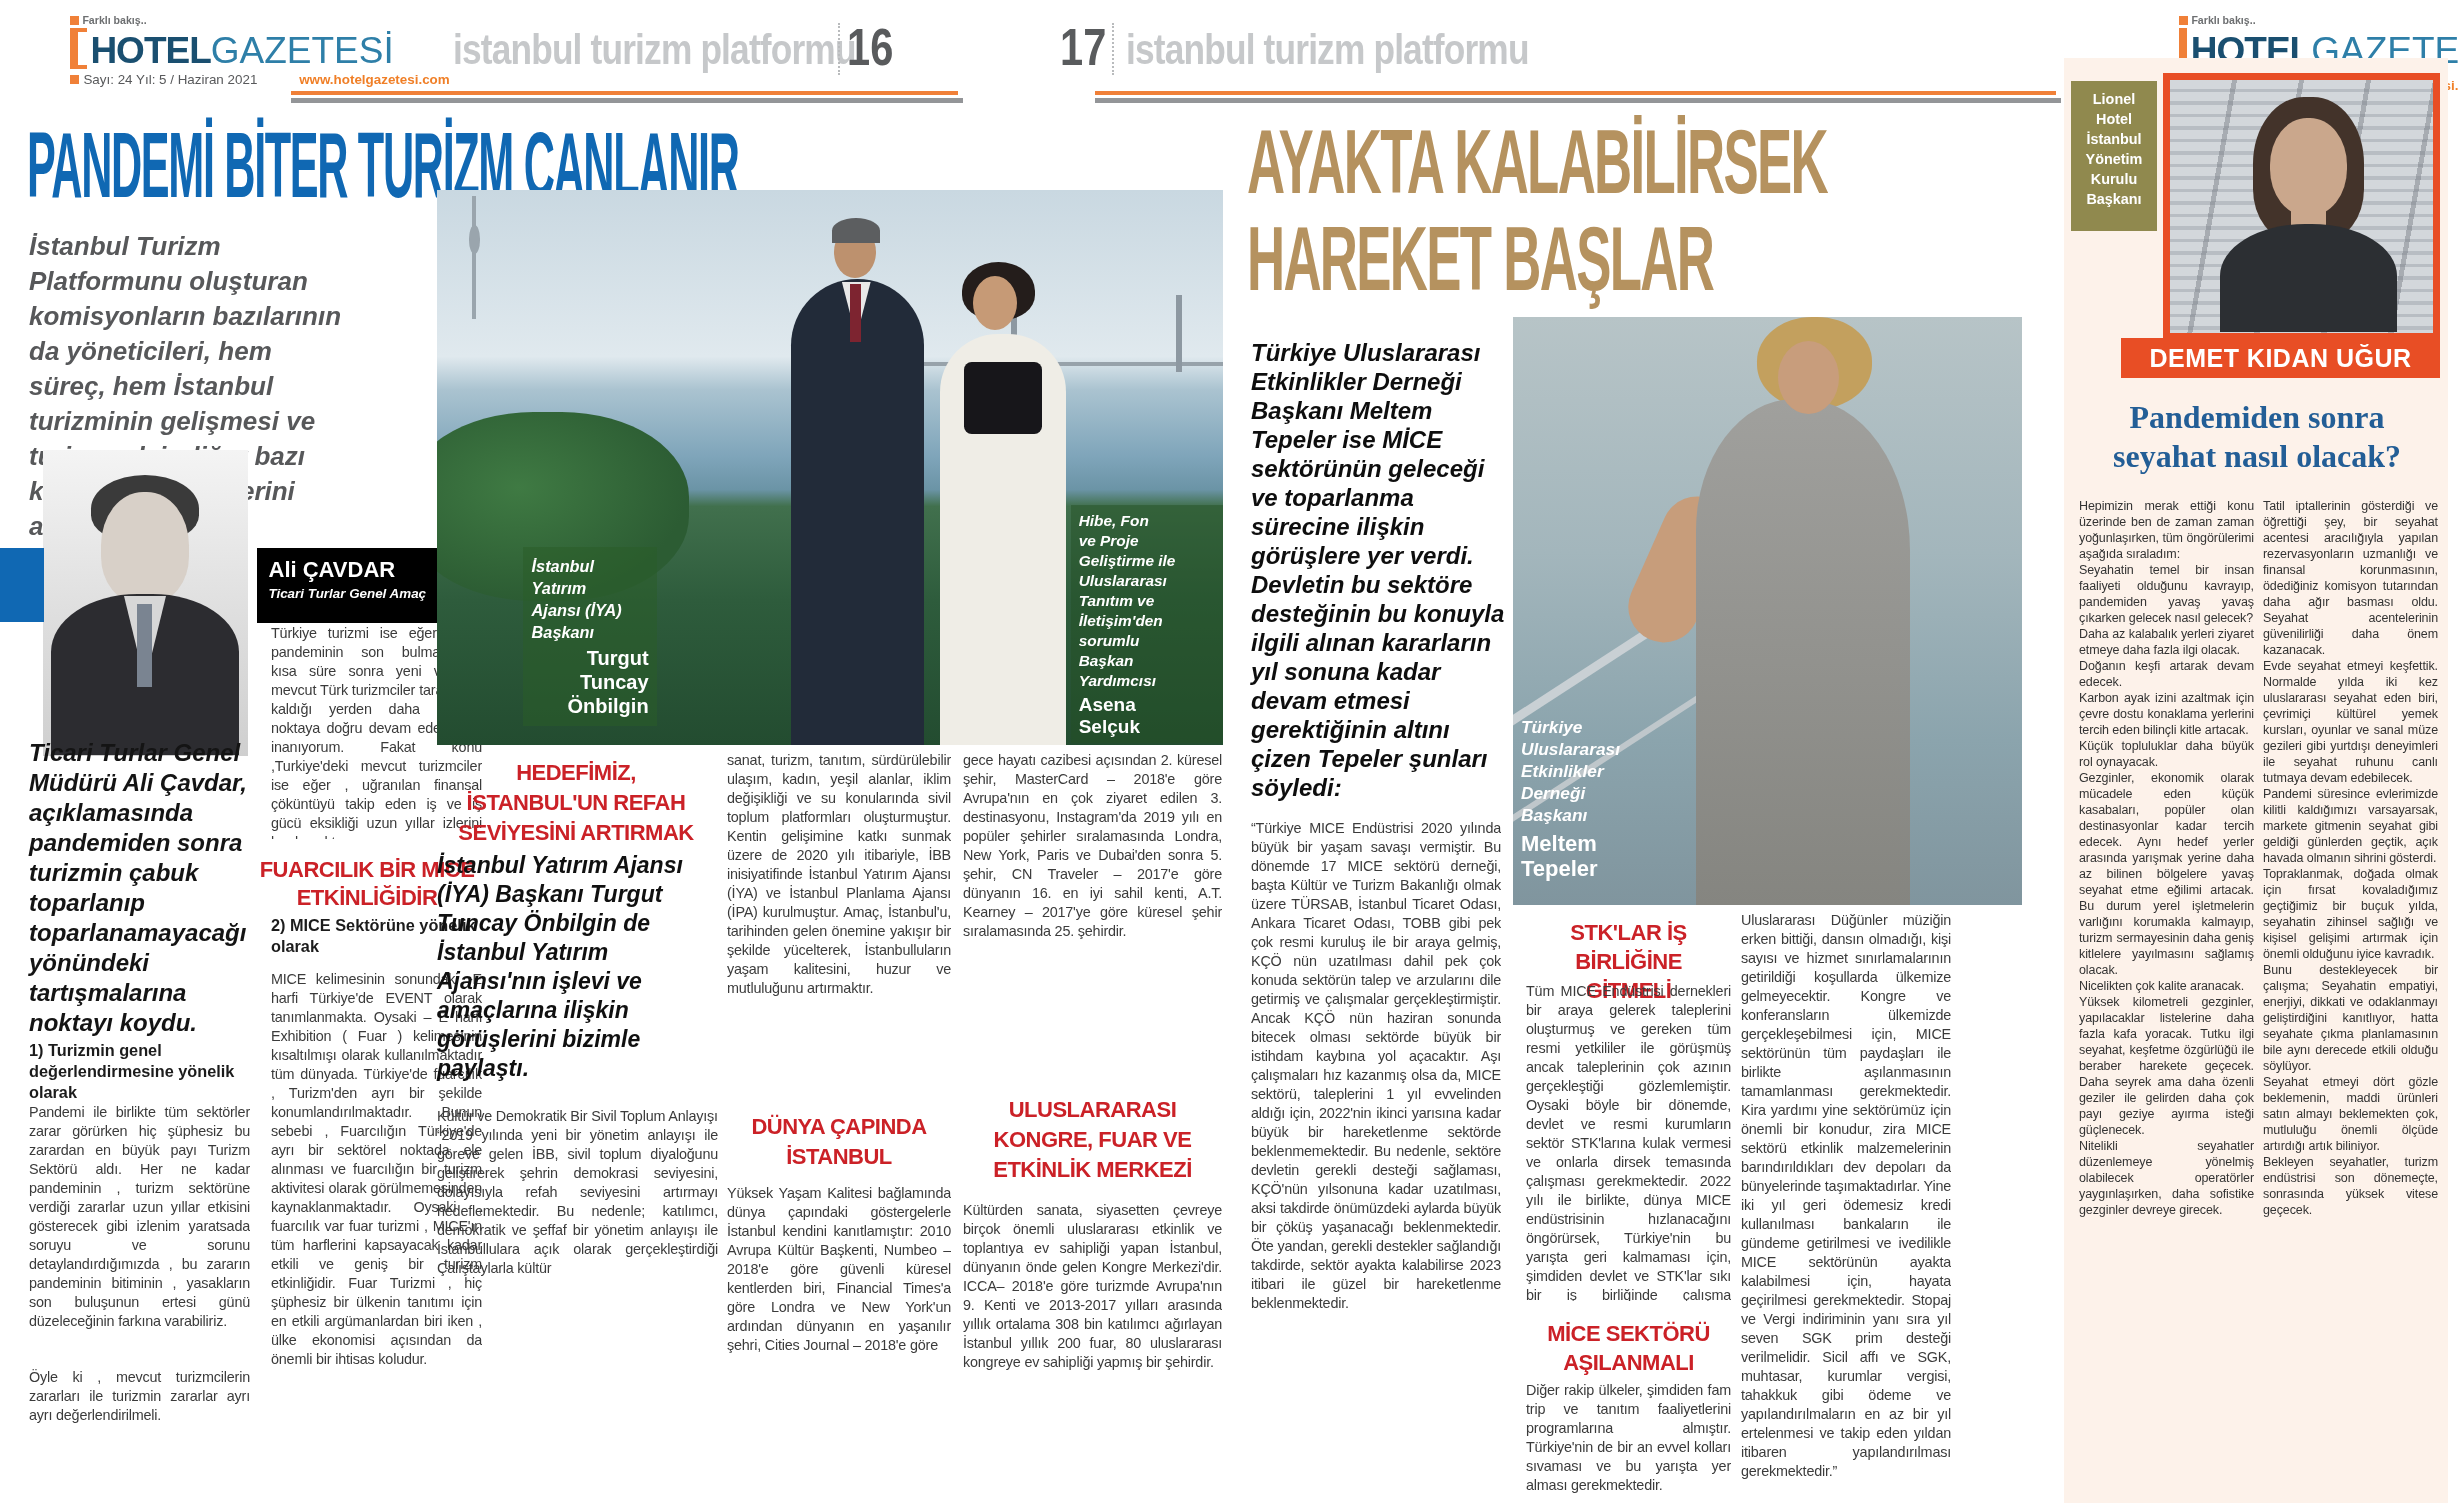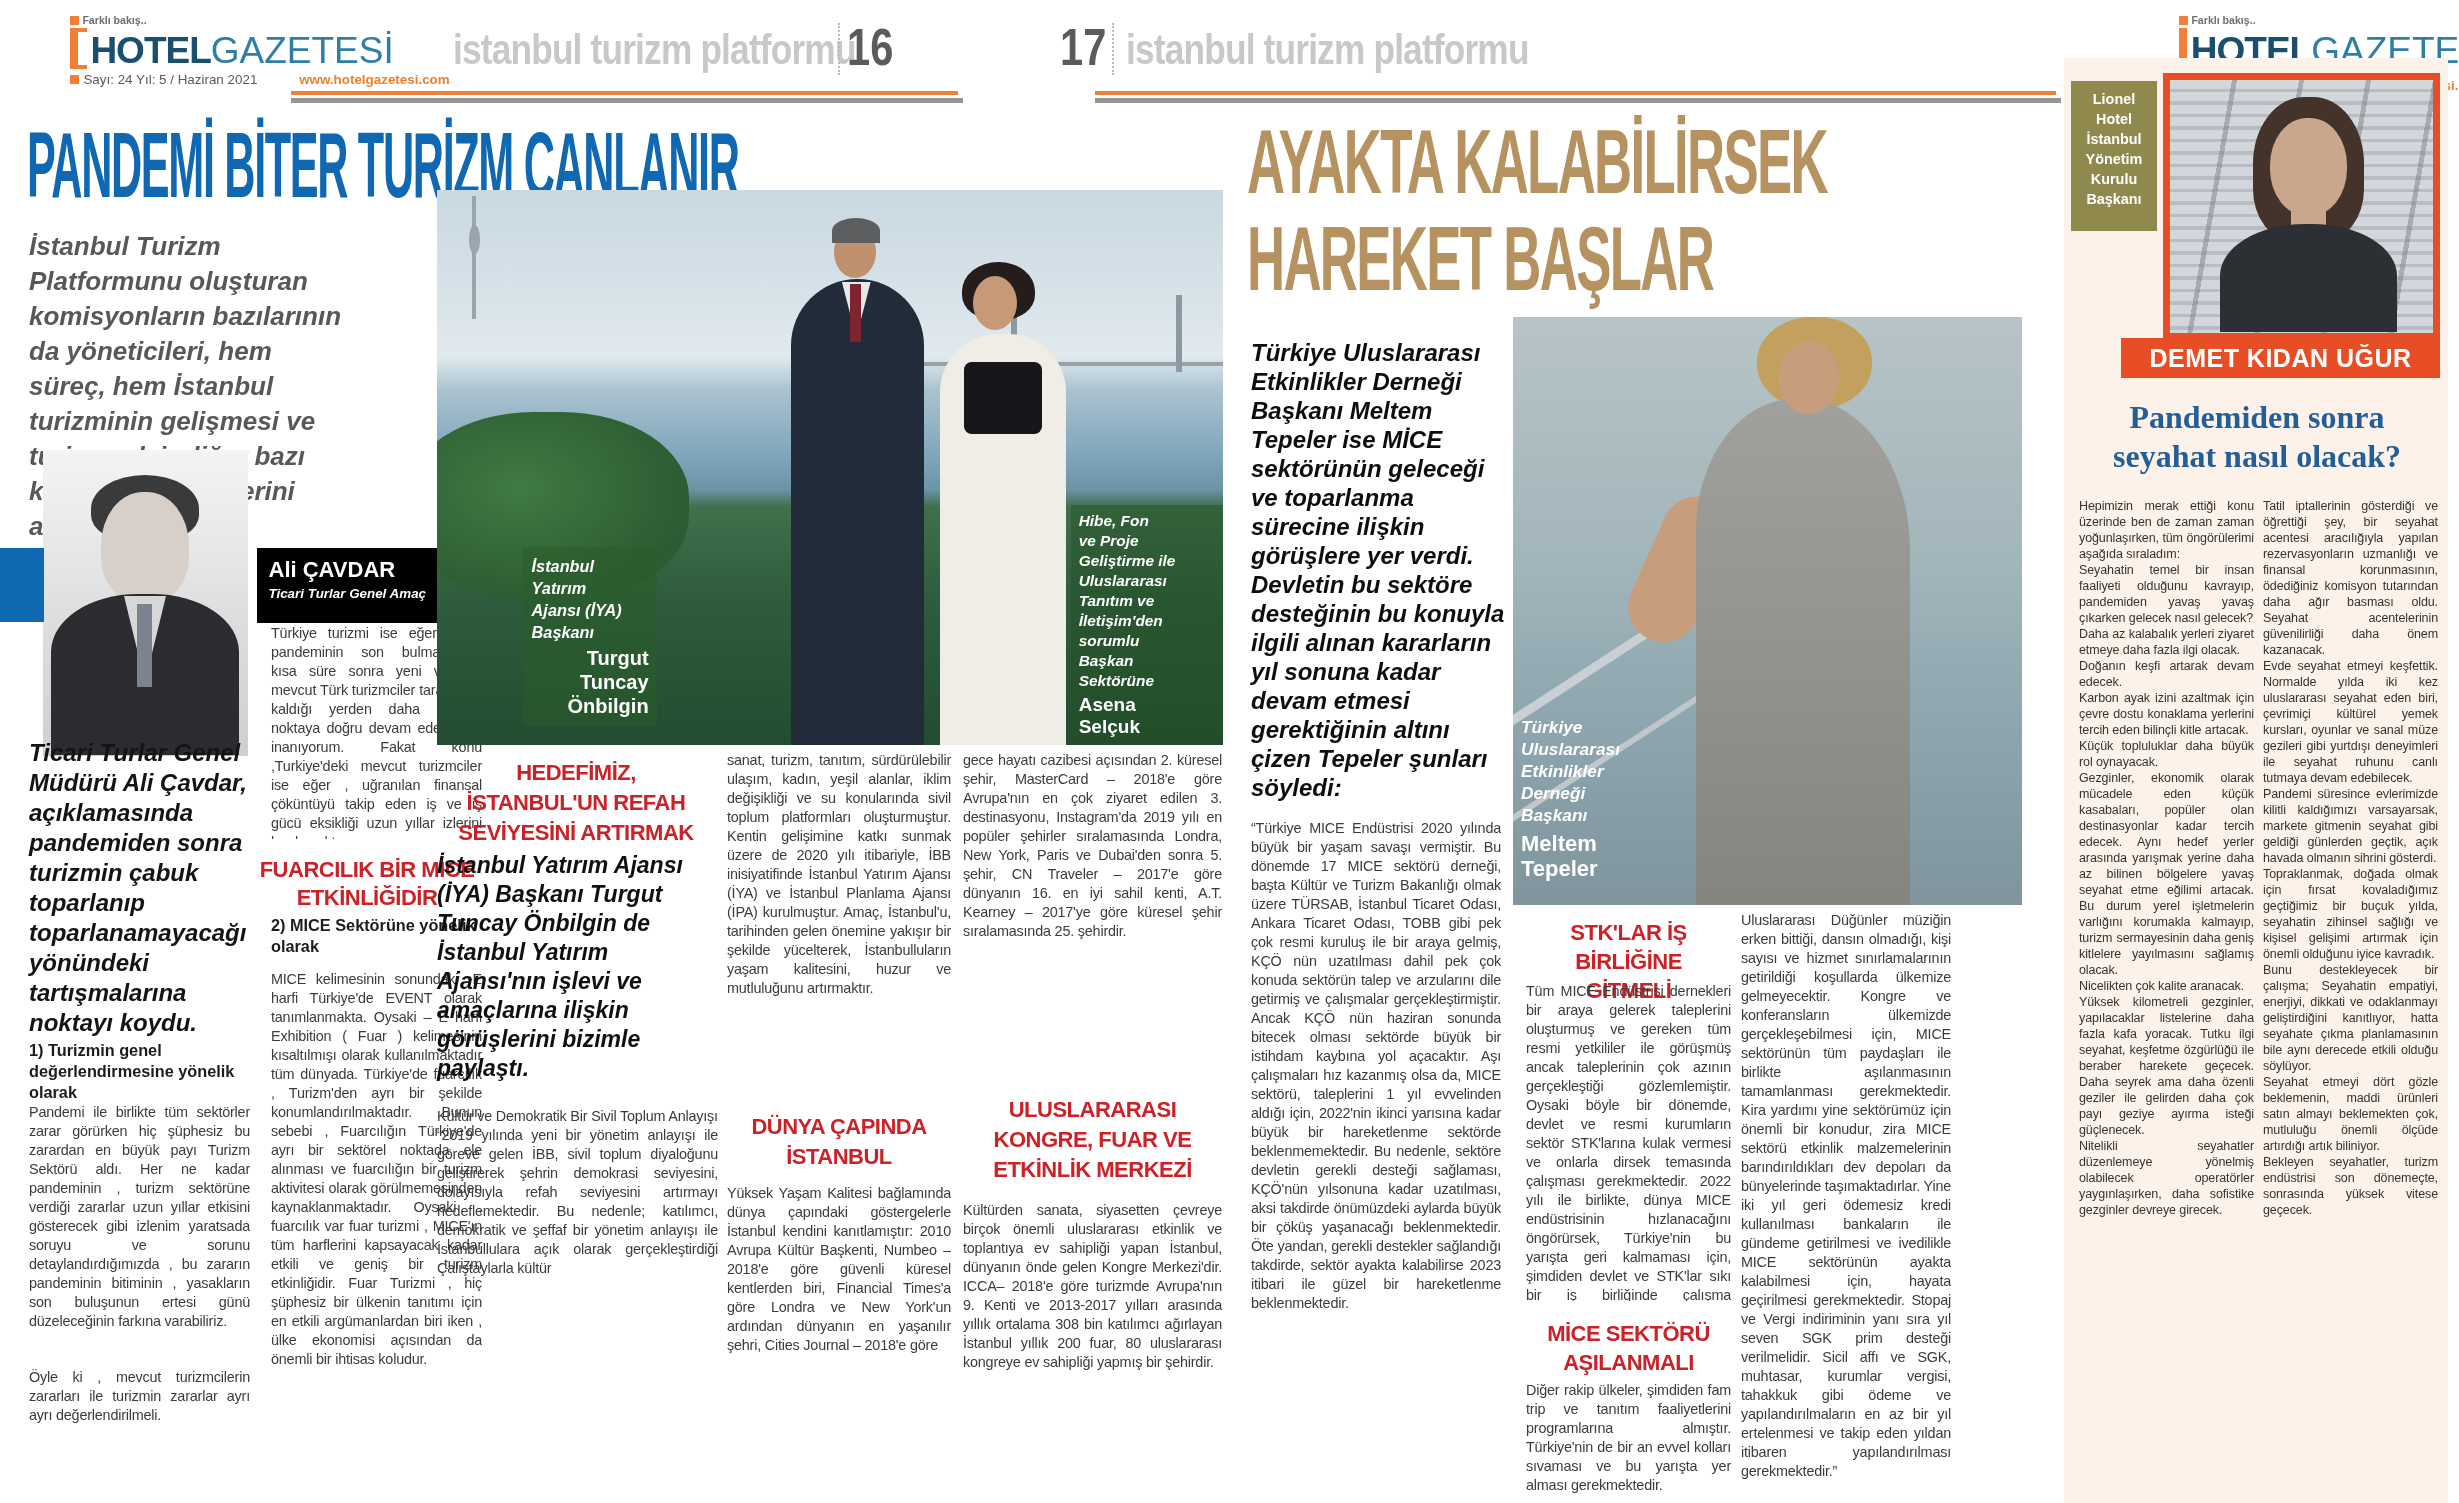--- a/index.html
+++ b/index.html
@@ -233,21 +233,21 @@
     </div>
     <div class="abs bos-cap" id="bos-cap-r">
       <div class="role pre">Hibe, Fon
 ve Proje
 Geliştirme ile
 Uluslararası
 Tanıtım ve
 İletişim'den
 sorumlu
 Başkan
-Sektörüne</div>
+Yardımcısı</div>
       <div class="nm pre">Asena
 Selçuk</div>
     </div>
   </div>
 
   <div class="abs redh" id="h16A">HEDEFİMİZ,
 İSTANBUL'UN REFAH
 SEVİYESİNİ ARTIRMAK</div>
   <div class="abs leaditalic" id="lead16A">İstanbul Yatırım Ajansı (İYA) Başkanı Turgut Tuncay Önbilgin de İstanbul Yatırım Ajansı'nın işlevi ve amaçlarına ilişkin görüşlerini bizimle paylaştı.</div>
   <div class="abs body-txt" id="p16A">

